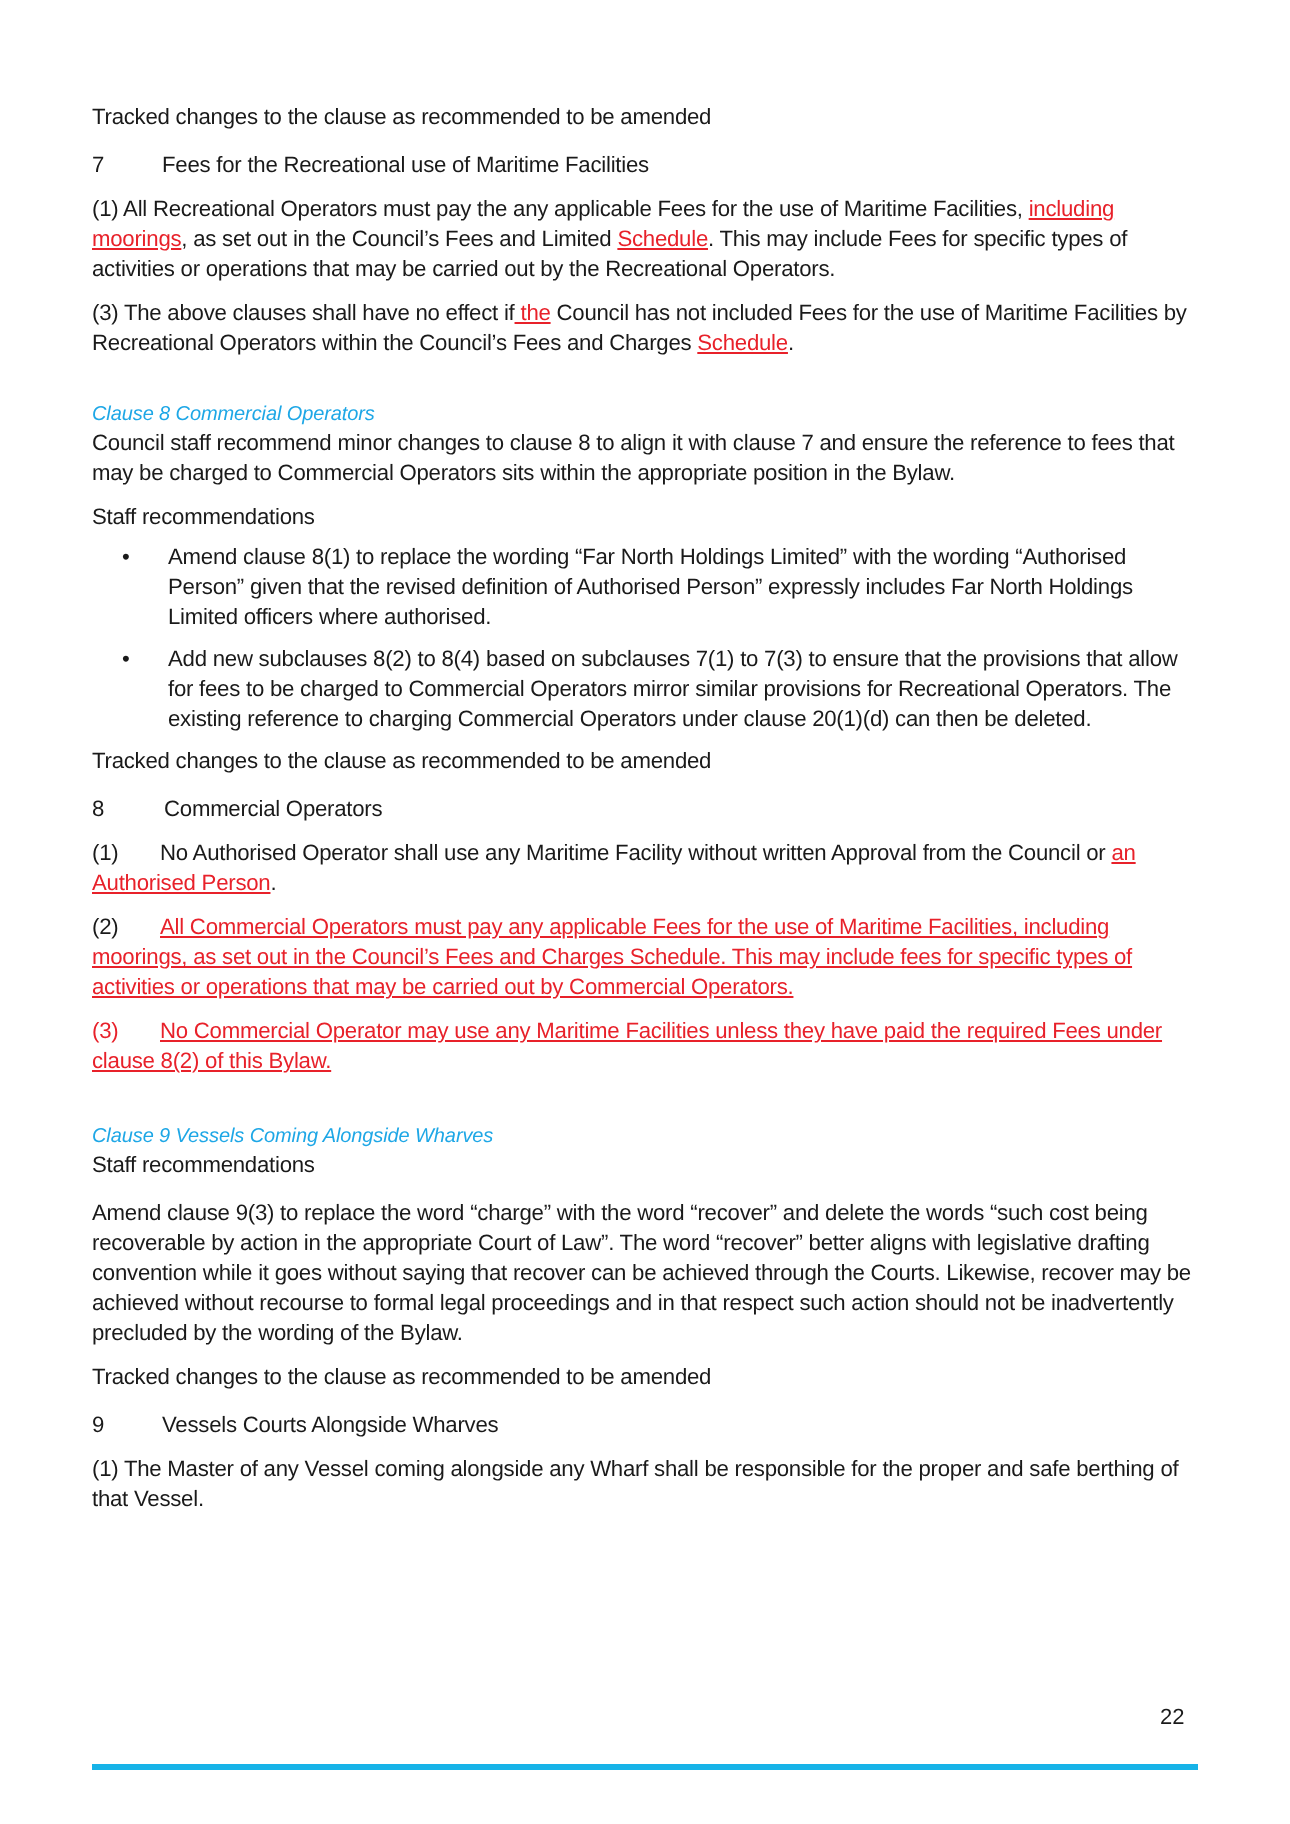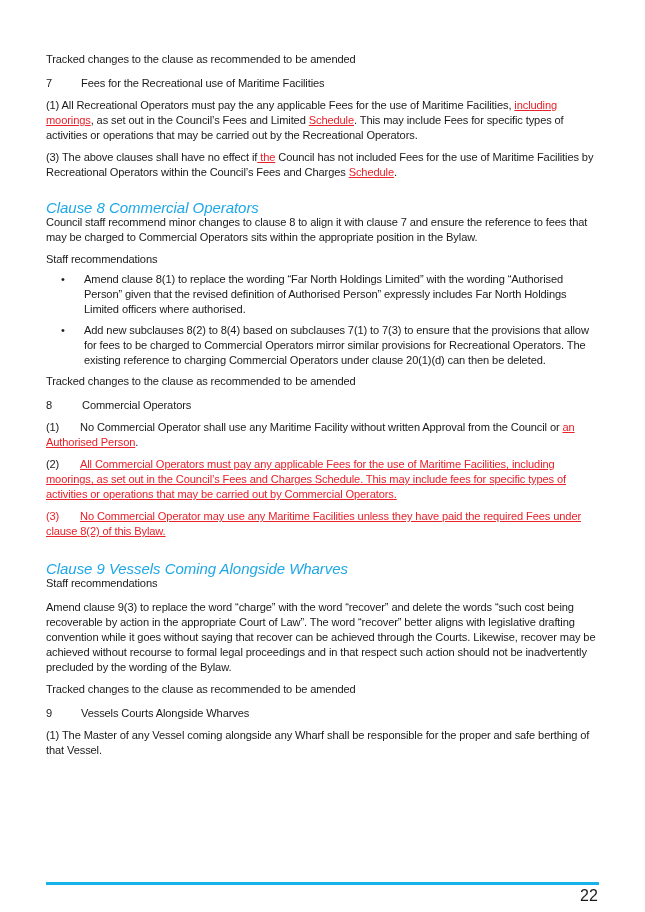--- a/index.html
+++ b/index.html
@@ -24,21 +24,21 @@
       line-height: 15px;
       letter-spacing: -0.12px;
     }
     p { margin: 0; }
     .bold { font-weight: normal; }
     .mb7 { margin-bottom: 7px; }
     .mb9 { margin-bottom: 9px; }
     .heading {
       color: #1ea7e6;
       font-style: italic;
-      font-size: 15px;
+      font-size: 10px;
       line-height: 15px;
       margin-top: 20px;
       letter-spacing: -0.05px;
     }
     .ins {
       color: #e8212a;
       text-decoration: underline;
       text-decoration-color: #e8212a;
     }
     .clause-title .num {
@@ -61,22 +61,22 @@
       margin-bottom: 6px;
     }
     .bullets li .dot {
       position: absolute;
       left: 15px;
       top: 0;
     }
     .page-number {
       position: absolute;
       left: 580px;
-      top: 887px;
-      font-size: 16px;
+      top: 853px;
+      font-size: 11px;
       color: #1a1a1a;
     }
     .footer-rule {
       position: absolute;
       left: 46px;
       top: 882px;
       width: 553px;
       height: 3px;
       background: #16b3e8;
     }
@@ -117,21 +117,21 @@
     </li>
   </ul>
 
   <p class="bold mb9">Tracked changes to the clause as recommended to be amended</p>
 
   <p class="clause-title wide mb7">
     <span class="num">8</span><span>Commercial Operators</span>
   </p>
 
   <p class="mb7">
-    <span class="sub-num">(1)</span><span>No Commercial Operator shall use any Maritime Facility without written Approval from the Council or </span><span class="ins">an Authorised Person</span><span>.</span>
+    <span class="sub-num">(1)</span><span>No Authorised Operator shall use any Maritime Facility without written Approval from the Council or </span><span class="ins">an Authorised Person</span><span>.</span>
   </p>
 
   <p class="mb7">
     <span class="sub-num">(2)</span><span class="ins">All Commercial Operators must pay any applicable Fees for the use of Maritime Facilities, including moorings, as set out in the Council’s Fees and Charges Schedule. This may include fees for specific types of activities or operations that may be carried out by Commercial Operators.</span>
   </p>
 
   <p class="mb7 ins">
     <span class="sub-num">(3)</span><span>No Commercial Operator may use any Maritime Facilities unless they have paid the required Fees under clause 8(2) of this Bylaw.</span>
   </p>
 

